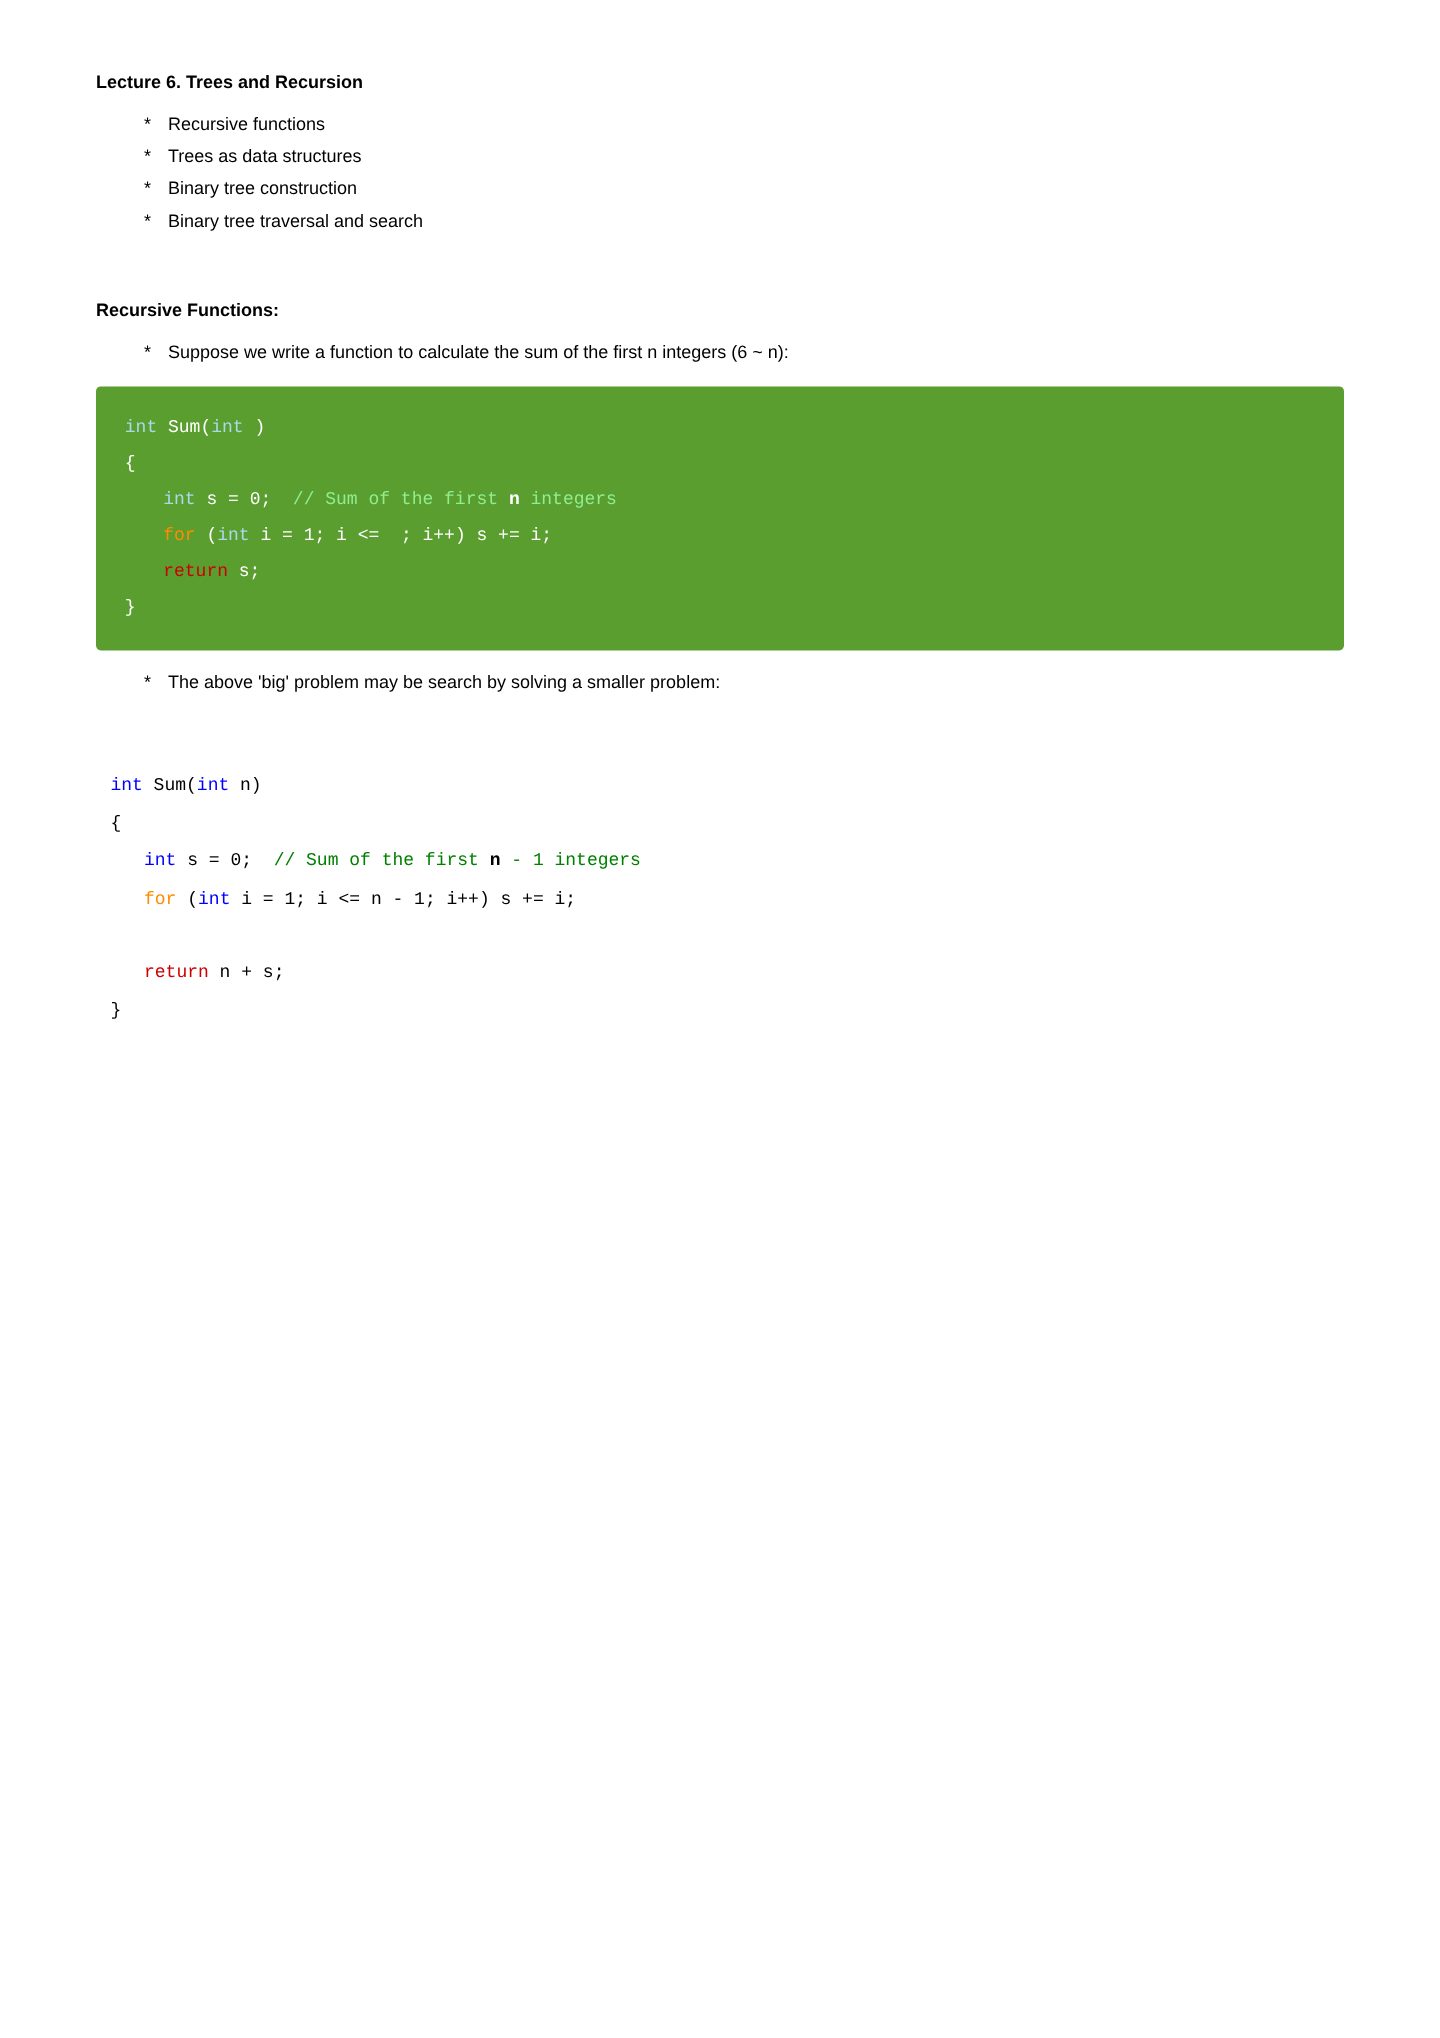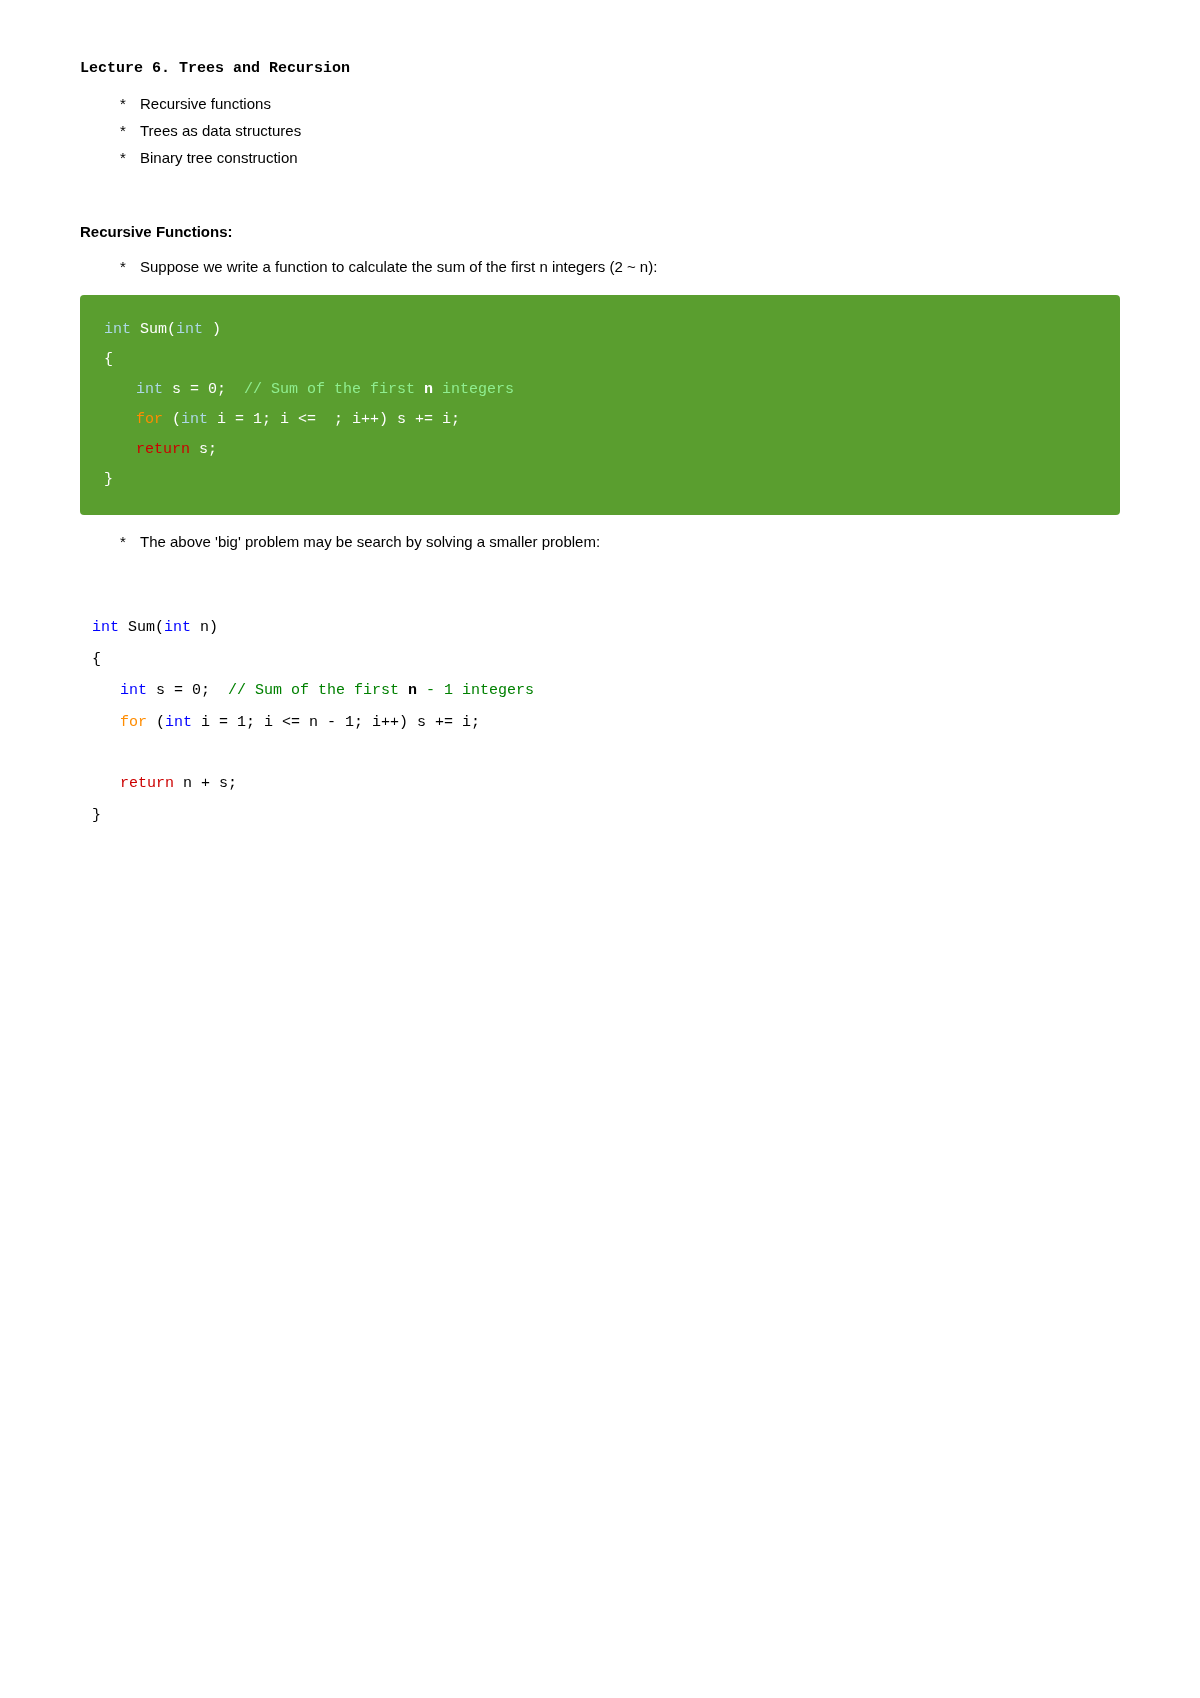--- a/index.html
+++ b/index.html
@@ -14,21 +14,20 @@
       font-size: 15px;
       color: #000000;
       padding: 60px 80px;
       max-width: 1200px;
     }
 
     .lecture-title {
       font-weight: bold;
       font-size: 15px;
       margin-bottom: 18px;
-      font-family: Liberation Mono, monospace;
     }
 
     .bullet-list {
       list-style: none;
       margin-left: 40px;
       margin-bottom: 10px;
     }
 
     .bullet-list li {
       position: relative;
@@ -143,29 +142,30 @@
 
 
 
 <div class="lecture-title">Lecture 6. Trees and Recursion</div>
 
 
 <ul class="bullet-list">
   <li>Recursive functions</li>
   <li>Trees as data structures</li>
   <li>Binary tree construction</li>
+  <li>Binary tree traversal and search</li>
 </ul>
 
 <br>
 
 
 <div class="section-title">Recursive Functions:</div>
 
 <ul class="sub-bullet">
-  <li>Suppose we write a function to calculate the sum of the first n integers (2 ~ n):</li>
+  <li>Suppose we write a function to calculate the sum of the first n integers (6 ~ n):</li>
 </ul>
 
 
 <div class="code-block-green">
   <div>
     <span class="kw-blue-white">int</span><span class="text-white"> Sum(</span><span class="kw-blue-white">int</span><span class="text-white"> )</span>
   </div>
   <div>
     <span class="text-white">{</span>
   </div>

